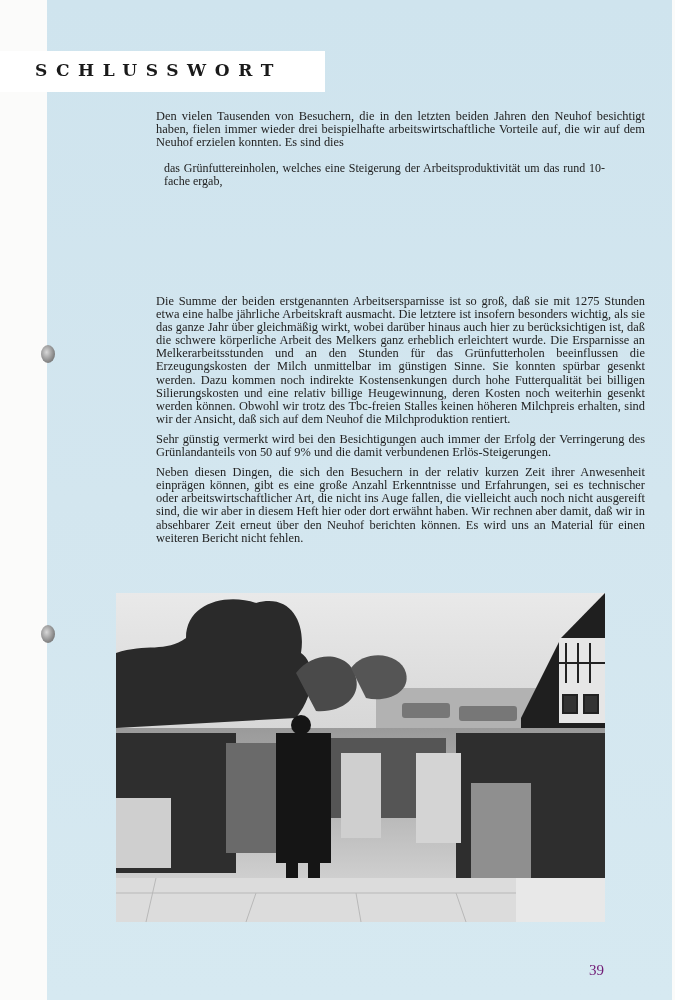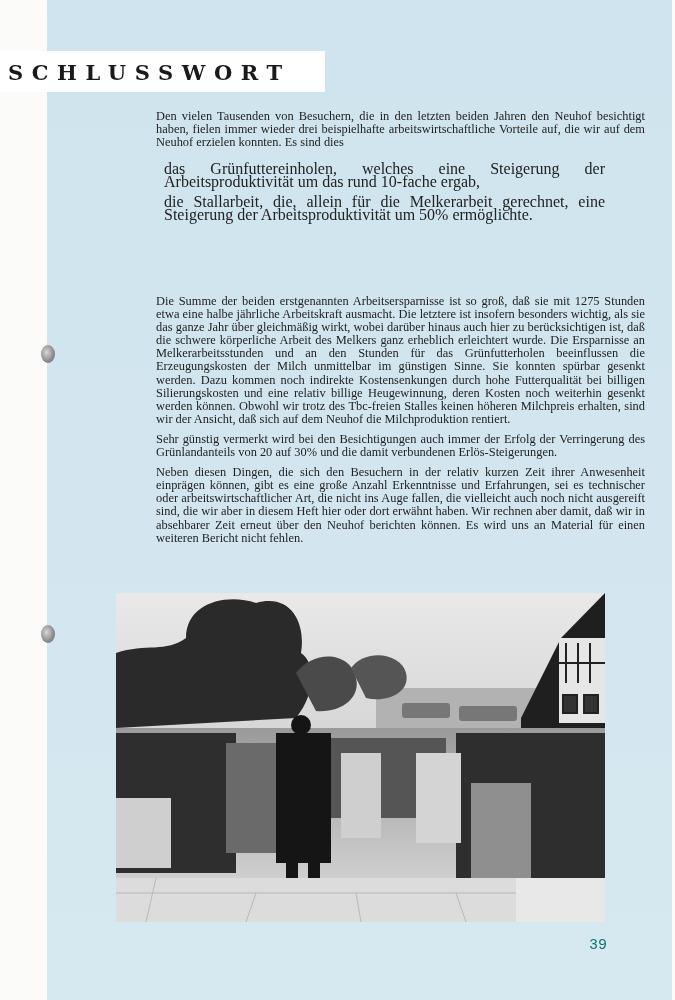--- a/index.html
+++ b/index.html
@@ -14,70 +14,69 @@
   }
   .punch-hole {
     position: absolute; left: -6px; width: 14px; height: 18px; border-radius: 50%;
     background: radial-gradient(ellipse at 40% 40%, #d8d8d8 0%, #8a8a8a 60%, #5a5a5a 100%);
   }
   .banner {
     position: absolute; left: 0; top: 51px; width: 325px; height: 41px;
     background: #ffffff;
   }
   .banner-title {
-    position: absolute; left: 8px; top: 60px;
-    font-family: "DejaVu Serif", serif; font-weight: bold; font-size: 21px;
+    position: absolute; left: 35px; top: 60px;
+    font-family: "DejaVu Serif", serif; font-weight: bold; font-size: 17px;
     letter-spacing: 8.6px; color: #1a1a1a;
   }
   .text-block {
     position: absolute; left: 116px; width: 489px;
     font-family: "Liberation Serif", serif; font-size: 12.4px; line-height: 13.1px;
     color: #222; text-align: justify; margin-left: 40px;
   }
   .text-block p { margin: 0 0 7px 0; }
   .indent-block { position: absolute; left: 164px; width: 441px;
-    font-family: "Liberation Serif", serif; font-size: 16px; line-height: 13.1px;
+    font-family: "Liberation Serif", serif; font-size: 12px; line-height: 13.1px;
     color: #222; text-align: justify; }
   .indent-block p { margin: 0 0 7px 0; }
   .caption {
     position: absolute; left: 116px; width: 489px; top: 573px; text-align: right;
     font-family: "Liberation Serif", serif; font-size: 10.5px; color: #333; margin-top: 40px;
   }
   .photo {
     position: absolute; left: 116px; top: 593px; width: 489px; height: 329px;
     background: #3a3a3a; overflow: hidden;
   }
   .page-number {
-    position: absolute; left: 589px; top: 937px; font-family: Liberation Mono, monospace;
-    font-size: 15px; color: #0f766e;
+    position: absolute; left: 589px; top: 962px; font-family: Liberation Serif, serif;
+    font-size: 15px; color: #701a75;
   }
 </style>
 </head>
 <body>
 
 <div class="page">
   <div class="punch-hole" style="top:345px"></div>
   <div class="punch-hole" style="top:625px"></div>
 </div>
 
 <div class="banner"></div>
 <div class="banner-title">SCHLUSSWORT</div>
 
 <div class="text-block" style="top:110px">
   <p>Den vielen Tausenden von Besuchern, die in den letzten beiden Jahren den Neuhof besichtigt haben, fielen immer wieder drei beispielhafte arbeitswirtschaftliche Vorteile auf, die wir auf dem Neuhof erzielen konnten. Es sind dies</p>
 </div>
 
 <div class="indent-block" style="top:162px">
   <p>das Grünfuttereinholen, welches eine Steigerung der Arbeitsproduktivität um das rund 10-fache ergab,</p>
-  <p>die Stallarbeit, die, allein für die Melkerarbeit gerechnet, eine Steigerung der Arbeitsproduktivität um 50% ermöglichte.</p>
 </div>
 
 <div class="text-block" style="top:295px">
   <p>Die Summe der beiden erstgenannten Arbeitsersparnisse ist so groß, daß sie mit 1275 Stunden etwa eine halbe jährliche Arbeitskraft ausmacht. Die letztere ist insofern besonders wichtig, als sie das ganze Jahr über gleichmäßig wirkt, wobei darüber hinaus auch hier zu berücksichtigen ist, daß die schwere körperliche Arbeit des Melkers ganz erheblich erleichtert wurde. Die Ersparnisse an Melkerarbeitsstunden und an den Stunden für das Grünfutterholen beeinflussen die Erzeugungskosten der Milch unmittelbar im günstigen Sinne. Sie konnten spürbar gesenkt werden. Dazu kommen noch indirekte Kostensenkungen durch hohe Futterqualität bei billigen Silierungskosten und eine relativ billige Heugewinnung, deren Kosten noch weiterhin gesenkt werden können. Obwohl wir trotz des Tbc-freien Stalles keinen höheren Milchpreis erhalten, sind wir der Ansicht, daß sich auf dem Neuhof die Milchproduktion rentiert.</p>
-  <p>Sehr günstig vermerkt wird bei den Besichtigungen auch immer der Erfolg der Verringerung des Grünlandanteils von 20 auf 30% und die damit verbundenen Erlös-Steigerungen.</p>
+  <p>Sehr günstig vermerkt wird bei den Besichtigungen auch immer der Erfolg der Verringerung des Grünlandanteils von 50 auf 9% und die damit verbundenen Erlös-Steigerungen.</p>
   <p>Neben diesen Dingen, die sich den Besuchern in der relativ kurzen Zeit ihrer Anwesenheit einprägen können, gibt es eine große Anzahl Erkenntnisse und Erfahrungen, sei es technischer oder arbeitswirtschaftlicher Art, die nicht ins Auge fallen, die vielleicht auch noch nicht ausgereift sind, die wir aber in diesem Heft hier oder dort erwähnt haben. Wir rechnen aber damit, daß wir in absehbarer Zeit erneut über den Neuhof berichten können. Es wird uns an Material für einen weiteren Bericht nicht fehlen.</p>
 </div>
 
 <div class="caption">Bild 71: Agrarjournalisten besuchen den Neuhof</div>
 
 <div class="photo" role="img" aria-label="Black-and-white photograph of a crowd of visitors in coats and hats gathered in a courtyard, a man in a dark coat addressing them from stone steps, trees, two buses and a half-timbered farmhouse in the background">
   <svg width="489" height="329" viewBox="0 0 489 329">
     <defs>
       <linearGradient id="sky" x1="0" y1="0" x2="0" y2="1">
         <stop offset="0" stop-color="#e9e9e9"></stop>

